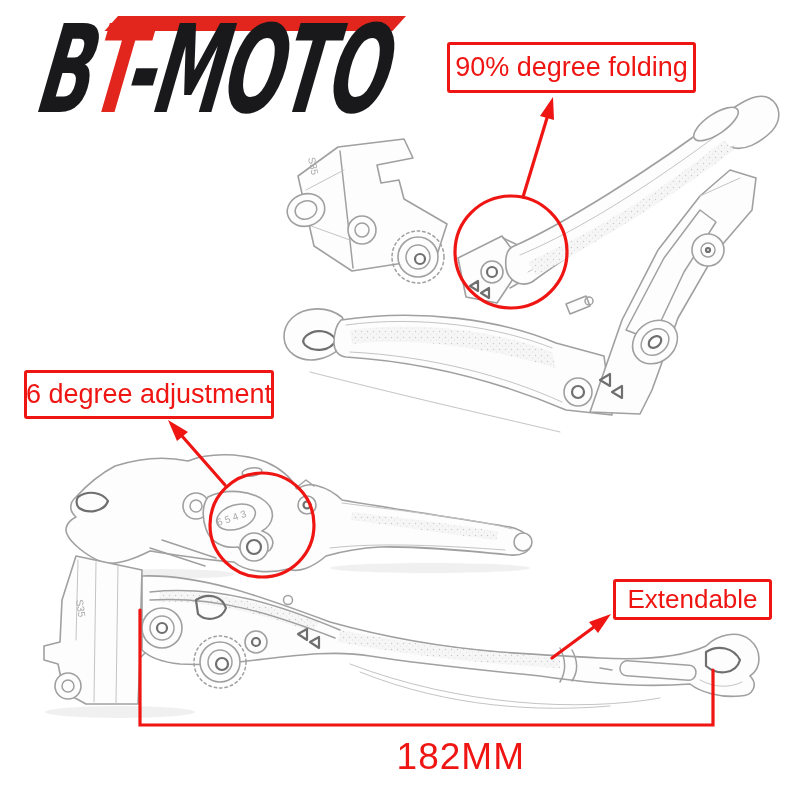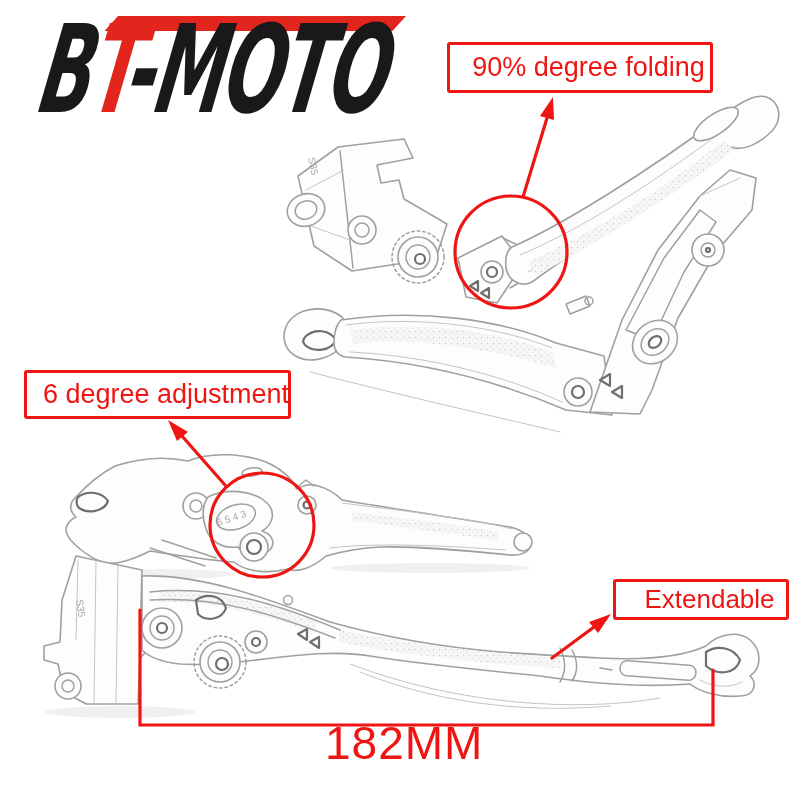--- a/index.html
+++ b/index.html
@@ -28,29 +28,29 @@
   .shadow{fill:#e4e4e4;opacity:.55;stroke:none;}
   .engrave{fill:#a8a8a8;font-size:10px;font-family:"Liberation Sans",sans-serif;}
 
   
   .anno{fill:none;stroke:var(--annotation_red);stroke-width:3.2;stroke-linecap:round;}
   .anno-fill{fill:var(--annotation_red);stroke:none;}
 
   .callout{
     position:absolute;border:3px solid var(--annotation_red);color:var(--annotation_red);
     background:#fff;display:flex;align-items:center;justify-content:center;
-    font-size:27px;border-radius:3px;white-space:nowrap;z-index:5;padding-left:17px;
+    font-size:27px;border-radius:3px;white-space:nowrap;z-index:5;
   }
   #callout-folding{left:447px;top:42px;width:243px;height:45px;}
   #callout-adjustment{left:24px;top:370px;width:244px;height:43px;text-align:right;}
   #callout-extendable{left:613px;top:579px;width:153px;height:35px;font-size:26px;justify-content:center;}
 
   #measurement-label{
-    position:absolute;left:325px;top:716px;width:200px;text-align:left;
-    color:var(--annotation_red);font-size:46px;letter-spacing:1px;z-index:5;
+    position:absolute;left:325px;top:736px;width:200px;text-align:right;
+    color:var(--annotation_red);font-size:37px;letter-spacing:1px;z-index:5;
   }
 
   
   #logo{position:absolute;left:0;top:0;width:430px;height:130px;z-index:4;}
   #logo-bar{
     position:absolute;left:118px;top:16px;width:288px;height:15px;
     background:var(--logo_red);transform:skewX(-42deg);transform-origin:left top;
   }
   #logo-text{
     position:absolute;left:34px;top:14px;

